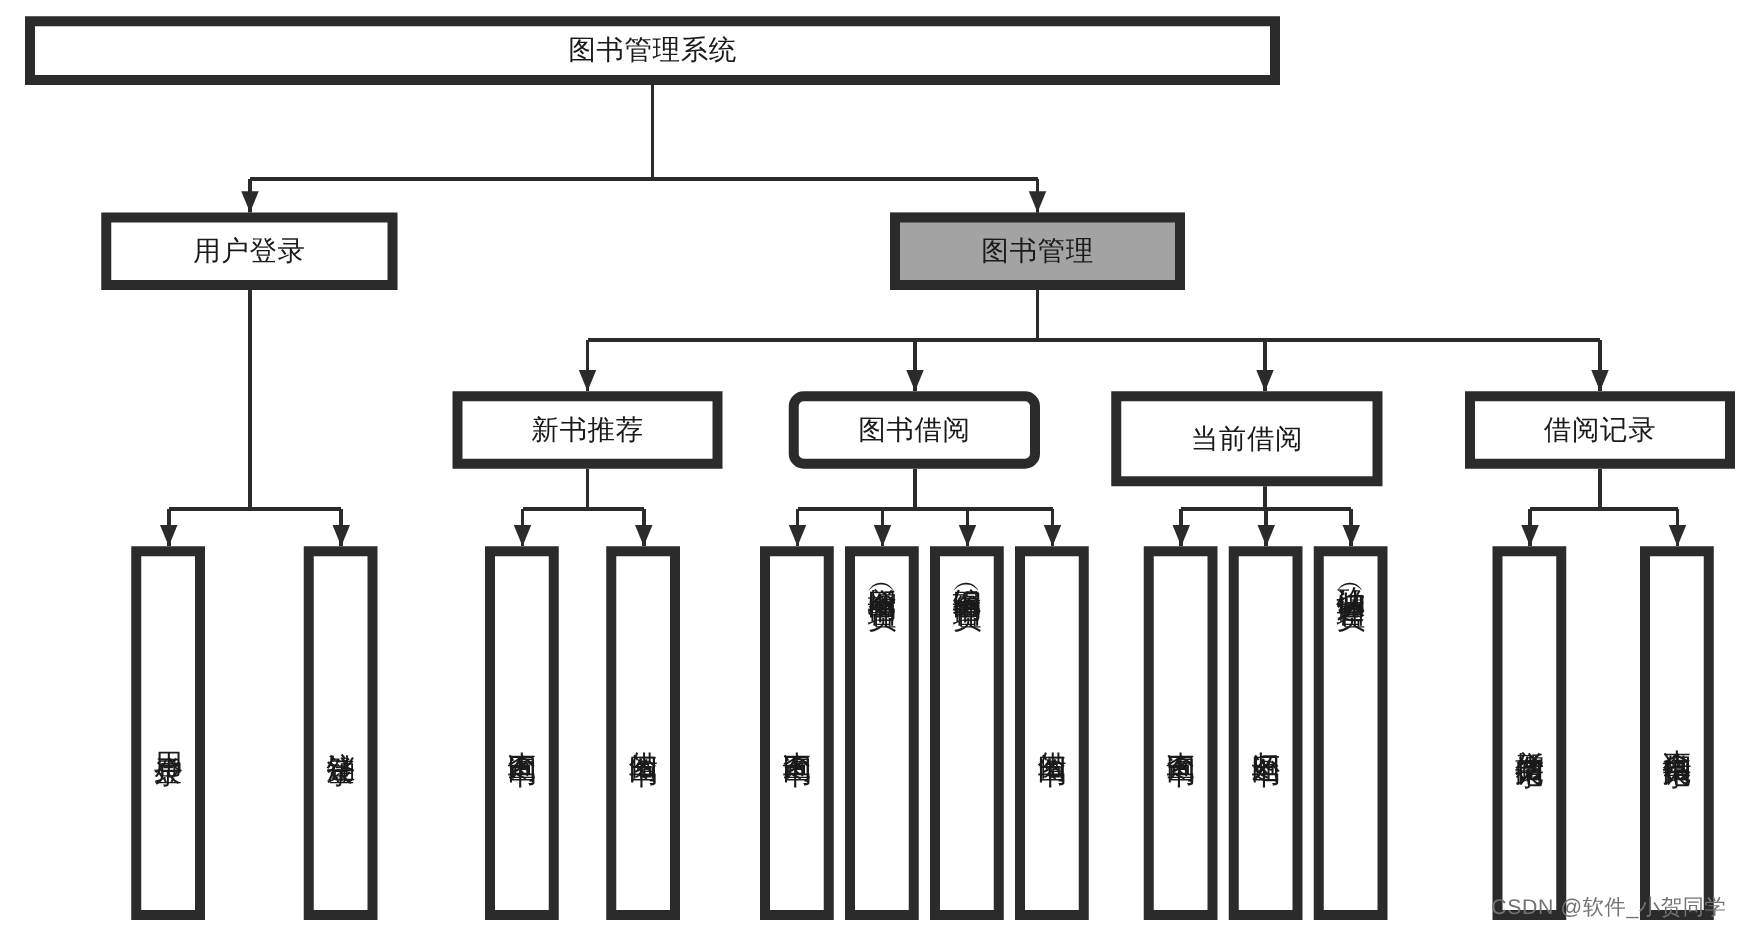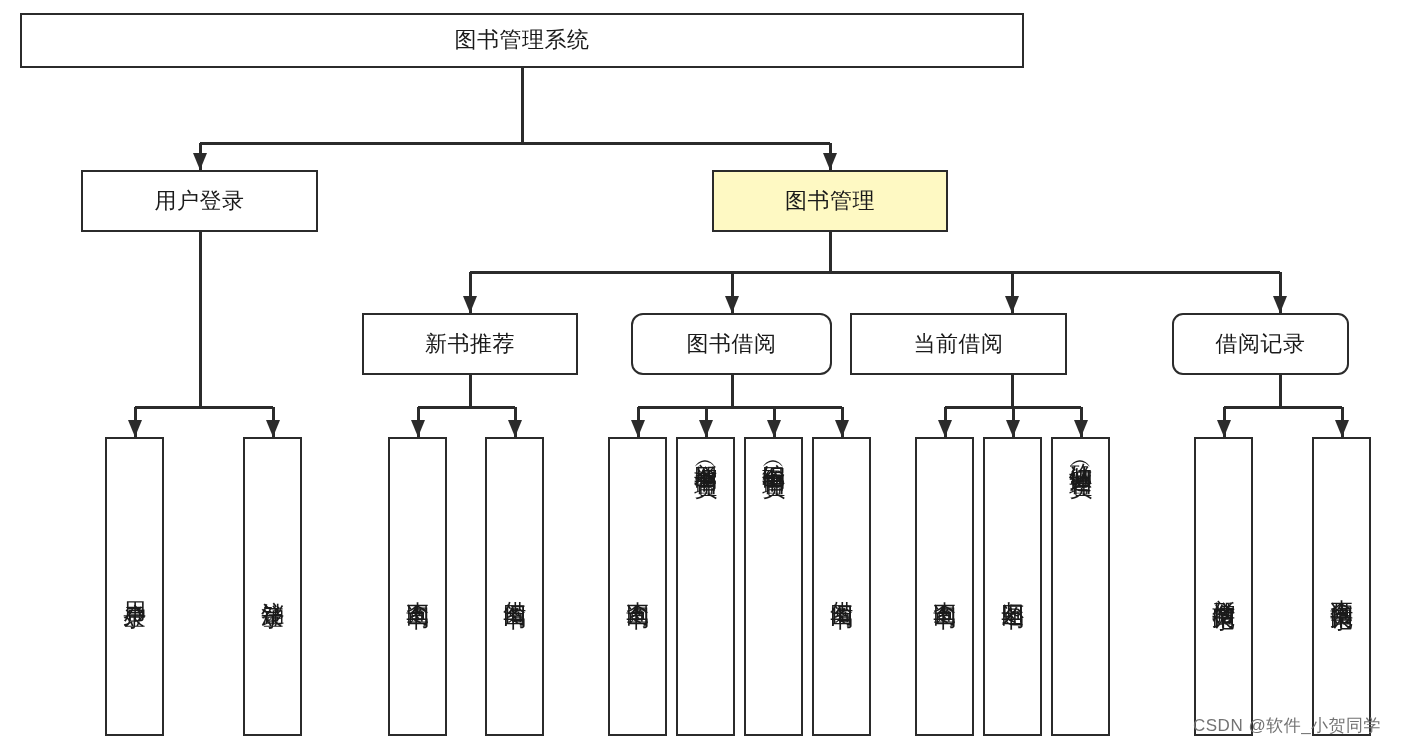--- a/index.html
+++ b/index.html
@@ -21,21 +21,21 @@
     position: absolute;
     left: 0;
     top: 0;
     width: 1405px;
     height: 747px;
   }
   .node {
     position: absolute;
     box-sizing: border-box;
     background: #ffffff;
-    border: 2px solid #eab308;
+    border: 8px solid #eab308;
     display: flex;
     align-items: center;
     justify-content: center;
     color: #1a1a1a;
   }
   .node-label {
     display: block;
     text-align: center;
     line-height: 1.22;
     color: #1a1a1a;
@@ -136,33 +136,33 @@
       <line x1="1342" y1="407" x2="1342" y2="437" stroke="#2b2b2b" stroke-width="3" shape-rendering="crispEdges"></line>
       <polygon points="1335,420 1349,420 1342,437" fill="#2b2b2b"></polygon>
     </svg>
   <div id="nodes">
       <div class="node horizontal" style="left: 20px; top: 13px; width: 1004px; height: 55px; border-color: rgb(43, 43, 43); background: rgb(255, 255, 255);">
         <span class="node-label">图书管理系统</span>
       </div>
       <div class="node horizontal" style="left: 81px; top: 170px; width: 237px; height: 62px; border-color: rgb(43, 43, 43); background: rgb(255, 255, 255);">
         <span class="node-label">用户登录</span>
       </div>
-      <div class="node horizontal" style="left: 712px; top: 170px; width: 236px; height: 62px; border-color: rgb(43, 43, 43); background: #fef9c3;">
+      <div class="node horizontal" style="left: 712px; top: 170px; width: 236px; height: 62px; border-color: rgb(43, 43, 43); background: #a3a3a3;">
         <span class="node-label">图书管理</span>
       </div>
       <div class="node horizontal" style="left: 362px; top: 313px; width: 216px; height: 62px; border-color: rgb(43, 43, 43); background: rgb(255, 255, 255);">
         <span class="node-label">新书推荐</span>
       </div>
       <div class="node horizontal" style="left: 631px; top: 313px; width: 201px; height: 62px; border-color: rgb(43, 43, 43); background: rgb(255, 255, 255); border-radius: 12px;">
         <span class="node-label">图书借阅</span>
       </div>
-      <div class="node horizontal" style="left: 850px; top: 313px; width: 217px; height: 62px; border-color: rgb(43, 43, 43); background: rgb(255, 255, 255);">
+      <div class="node horizontal" style="left: 889px; top: 313px; width: 217px; height: 76px; border-color: rgb(43, 43, 43); background: rgb(255, 255, 255);">
         <span class="node-label">当前借阅</span>
       </div>
-      <div class="node horizontal" style="left: 1172px; top: 313px; width: 177px; height: 62px; border-color: rgb(43, 43, 43); background: rgb(255, 255, 255); border-radius: 11px;">
+      <div class="node horizontal" style="left: 1172px; top: 313px; width: 216px; height: 62px; border-color: rgb(43, 43, 43); background: rgb(255, 255, 255);">
         <span class="node-label">借阅记录</span>
       </div>
       <div class="node vertical centered" style="left: 105px; top: 437px; width: 59px; height: 299px; border-color: rgb(43, 43, 43); background: rgb(255, 255, 255);">
         <span class="node-label">用户登录</span>
       </div>
       <div class="node vertical centered" style="left: 243px; top: 437px; width: 59px; height: 299px; border-color: rgb(43, 43, 43); background: rgb(255, 255, 255);">
         <span class="node-label">注销登录</span>
       </div>
       <div class="node vertical centered" style="left: 388px; top: 437px; width: 59px; height: 299px; border-color: rgb(43, 43, 43); background: rgb(255, 255, 255);">
         <span class="node-label">查询图书</span>

